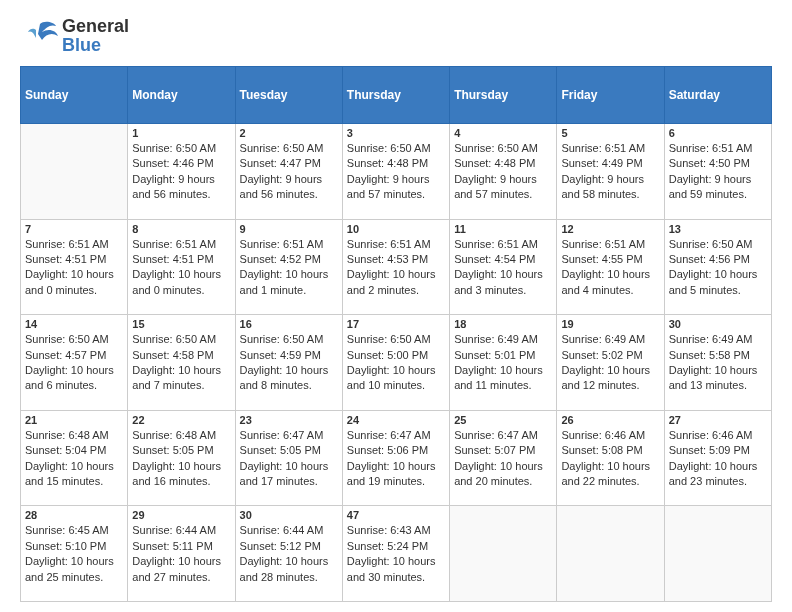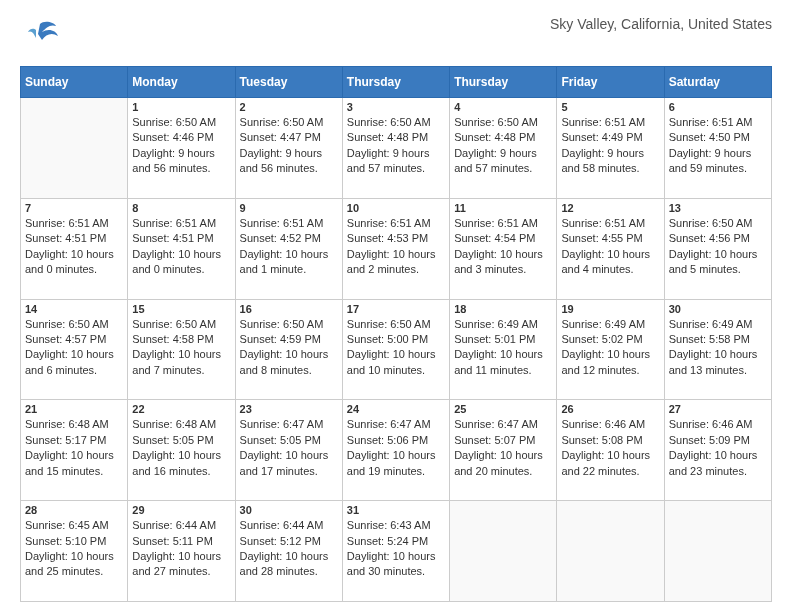--- a/index.html
+++ b/index.html
@@ -42,21 +42,21 @@
       border: 1px solid #ccc;
       border-collapse: collapse;
       width: 100%;
       table-layout: fixed;
     }
     .calendar th {
       background-color: #3a7abf;
       color: #fff;
       font-size: 12px;
       font-weight: bold;
-      padding: 8px 4px;
+      padding: 21px 4px;
       text-align: left;
       border: 1px solid #2a6aaf;
     }
     .calendar td {
       border: 1px solid #ccc;
       vertical-align: top;
       padding: 3px 4px;
       font-size: 9.5px;
       color: #333;
       height: 88px;
@@ -104,23 +104,26 @@
 <body>
 
 <div class="page">
   <div class="header">
     <div class="logo-wrapper">
       <svg class="logo-svg" viewBox="0 0 40 40">
 
         <path d="M20 8 C24 4, 34 6, 36 10 C30 8, 26 12, 22 16 C28 12, 36 14, 38 20 C32 16, 26 18, 22 24 L18 18 Z" fill="#3a7abf"></path>
         <path d="M16 14 C14 12, 10 12, 8 16 C12 14, 14 18, 16 22 Z" fill="#5ba0d0"></path>
       </svg>
+      <div class="logo-label">
+        <span class="general">General</span>
+        <span class="blue">Blue</span>
+      </div>
     </div>
     <div class="title-block">
-      <h2>Sky Valley, California, United States</h2>
     </div>
   </div>
 
   <table class="calendar">
     <thead>
       <tr>
         <th>Sunday</th>
         <th>Monday</th>
         <th>Tuesday</th>
         <th>Thursday</th>
@@ -295,21 +298,21 @@
               <div>Sunset: 5:58 PM</div>
               <div>Daylight: 10 hours and 13 minutes.</div>
             </div>
           </td>
         </tr>
         <tr>
           <td>
             <span class="day-num">21</span>
             <div class="day-info">
               <div>Sunrise: 6:48 AM</div>
-              <div>Sunset: 5:17 PM</div>
+              <div>Sunset: 5:04 PM</div>
               <div>Daylight: 10 hours and 15 minutes.</div>
             </div>
           </td>
           <td>
             <span class="day-num">22</span>
             <div class="day-info">
               <div>Sunrise: 6:48 AM</div>
               <div>Sunset: 5:05 PM</div>
               <div>Daylight: 10 hours and 16 minutes.</div>
             </div>
@@ -374,21 +377,21 @@
           </td>
           <td>
             <span class="day-num">30</span>
             <div class="day-info">
               <div>Sunrise: 6:44 AM</div>
               <div>Sunset: 5:12 PM</div>
               <div>Daylight: 10 hours and 28 minutes.</div>
             </div>
           </td>
           <td>
-            <span class="day-num">31</span>
+            <span class="day-num">47</span>
             <div class="day-info">
               <div>Sunrise: 6:43 AM</div>
               <div>Sunset: 5:24 PM</div>
               <div>Daylight: 10 hours and 30 minutes.</div>
             </div>
           </td>
           <td class="empty-cell"></td>
           <td class="empty-cell"></td>
           <td class="empty-cell"></td>
         </tr>

